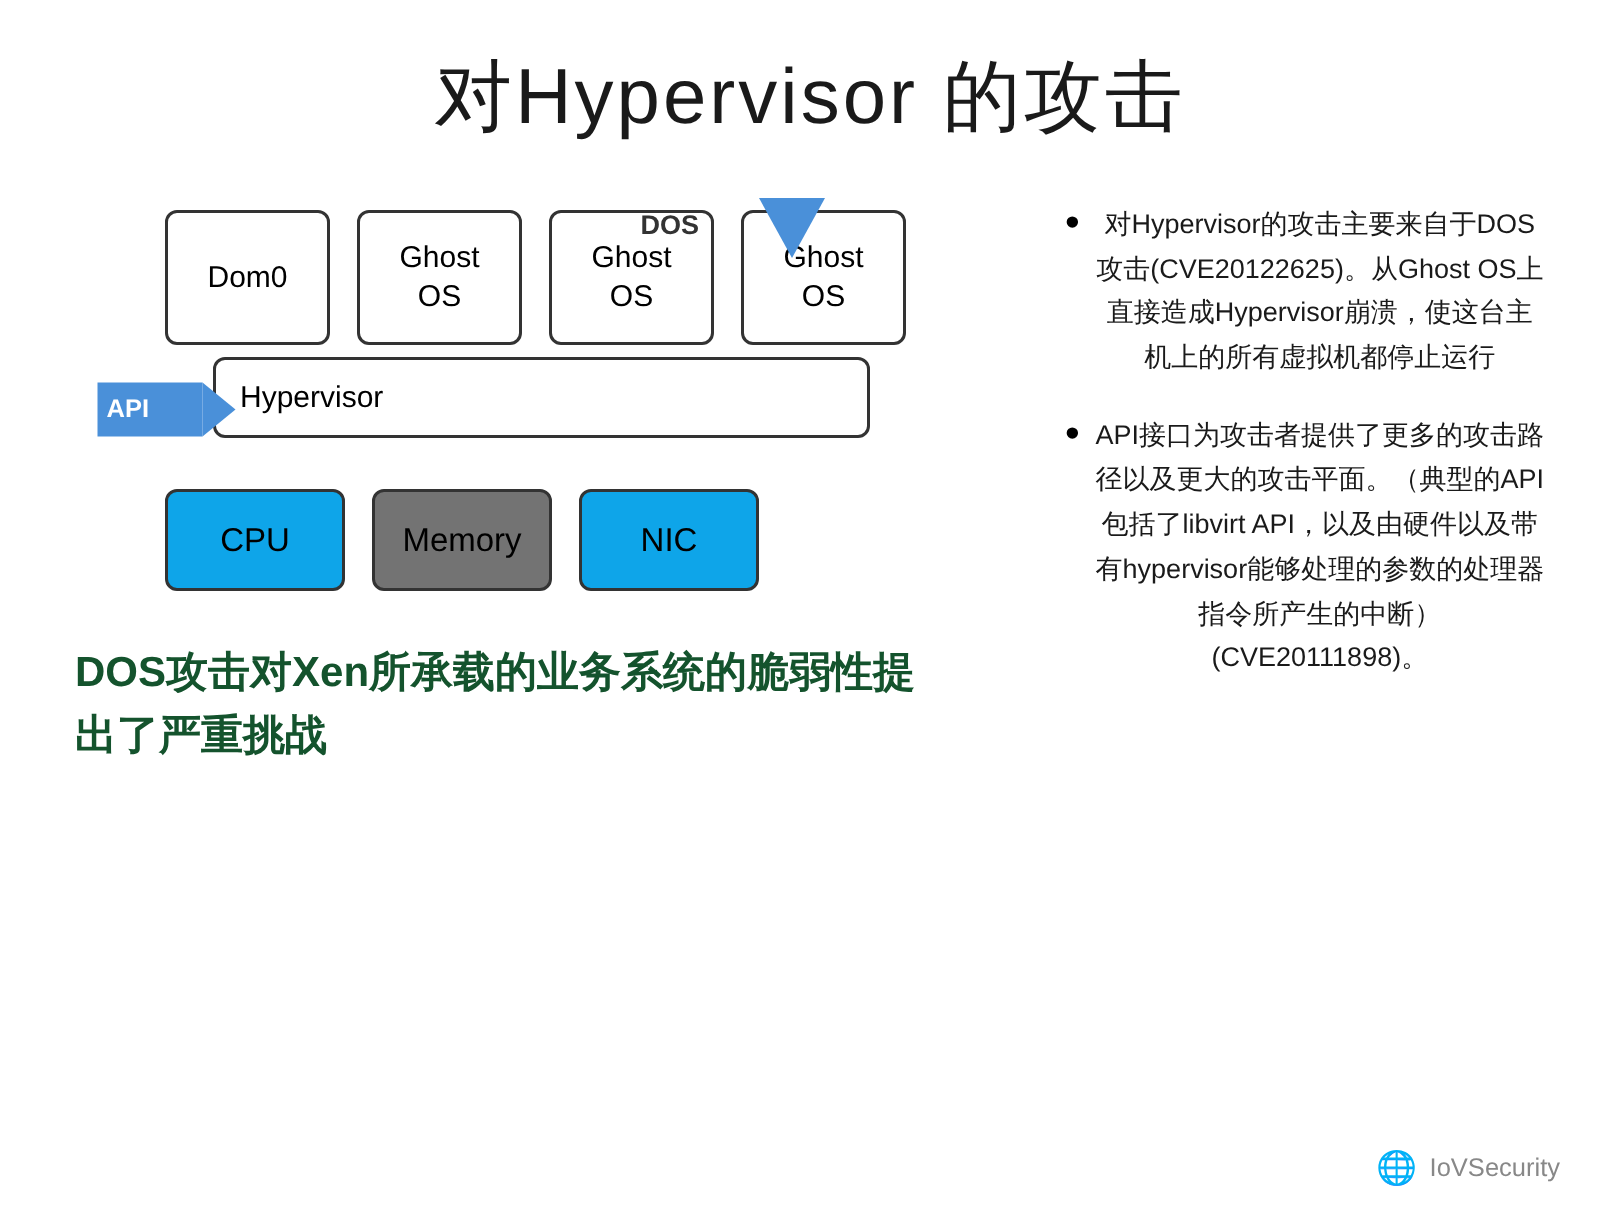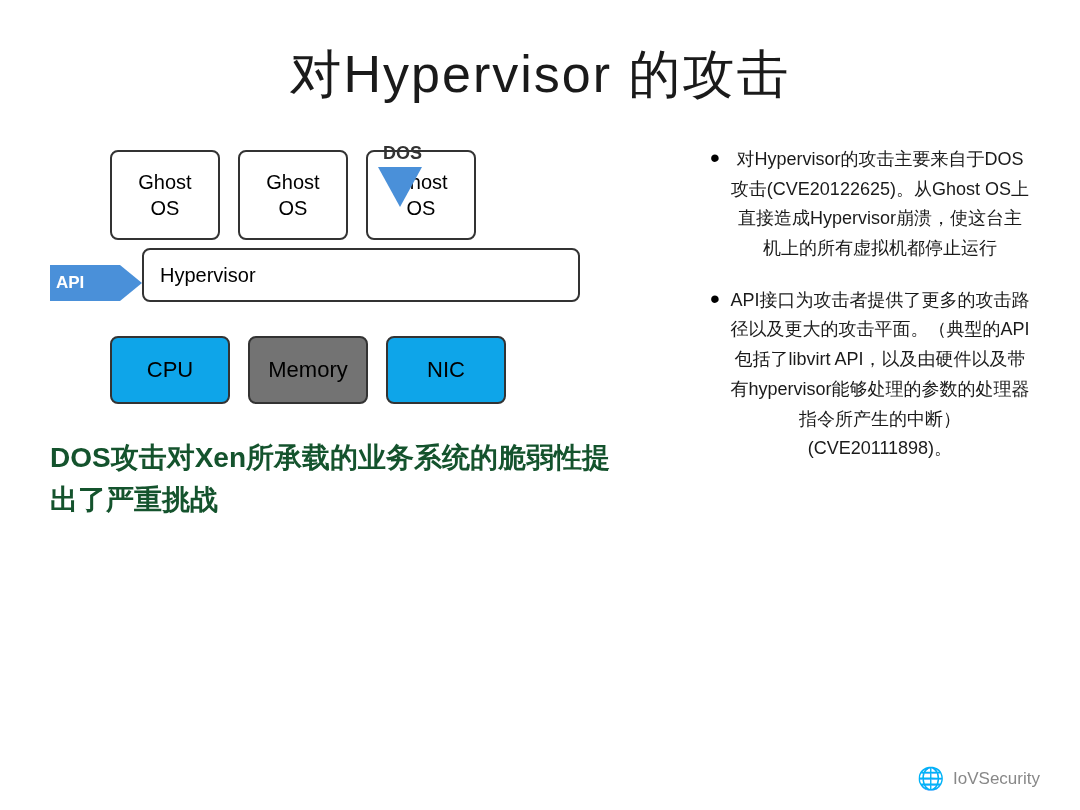--- a/index.html
+++ b/index.html
@@ -8,21 +8,21 @@
       height: 810px;
       background: #ffffff;
       font-family: 'Arial', 'PingFang SC', 'Microsoft YaHei', sans-serif;
       overflow: hidden;
       position: relative;
     }
 
     .slide-container {
       width: 1080px;
       height: 810px;
-      padding: 40px 50px;
+      padding: 30px 50px;
       display: flex;
       flex-direction: column;
     }
 
     .title {
       font-size: 52px;
       font-weight: 400;
       color: #1a1a1a;
       text-align: center;
       margin-bottom: 30px;
@@ -69,21 +69,21 @@
       text-align: center;
       margin-right: 18px;
       background: #fff;
       line-height: 1.3;
     }
 
     .api-arrow {
       display: flex;
       align-items: flex-end;
       position: absolute;
-      left: 0;
+      left: 15px;
       top: 50%;
       transform: translateY(-50%);
     }
 
     .api-arrow-body {
       background: #4a90d9;
       height: 36px;
       width: 70px;
       display: flex;
       align-items: center;
@@ -114,22 +114,23 @@
       font-size: 20px;
       background: #fff;
     }
 
     
     .dos-arrow-container {
       position: absolute;
       right: 52px;
       top: -10px;
       display: flex;
-      flex-direction: column;
-      align-items: flex-end;
+      flex-direction: row;
+      align-items: center;
+      gap: 40px;
     }
 
     .dos-label {
       font-size: 18px;
       font-weight: bold;
       color: #333;
       margin-bottom: 2px;
     }
 
     .dos-arrow-down {
@@ -232,20 +233,21 @@
 
 <div class="slide-container">
 
   <div class="title">对Hypervisor 的攻击</div>
 
   <div class="content-area">
 
     <div class="diagram-section">
 
       <div class="vm-row">
+        <div class="vm-box">Dom0</div>
         <div class="vm-box">Ghost<br>OS</div>
         <div class="vm-box">Ghost<br>OS</div>
         <div class="vm-box" style="position:relative;">
           Ghost<br>OS
           
           <div class="dos-arrow-container">
             <span class="dos-label">DOS</span>
             <div class="dos-arrow-down"></div>
           </div>
         </div>

